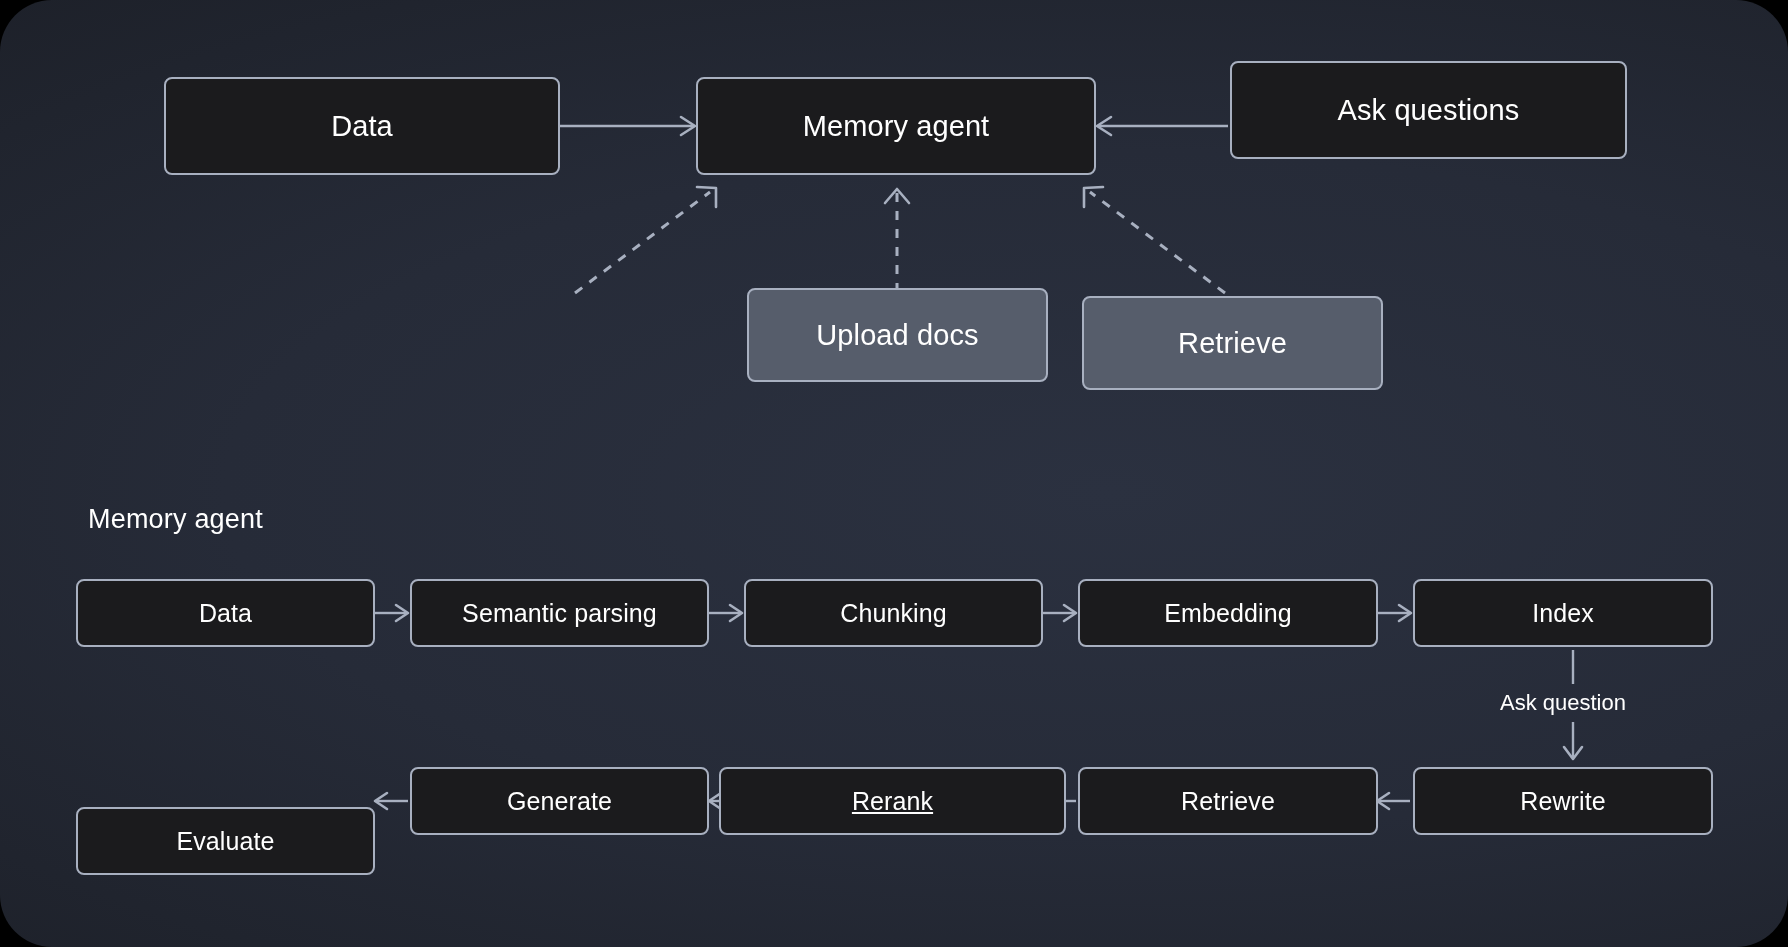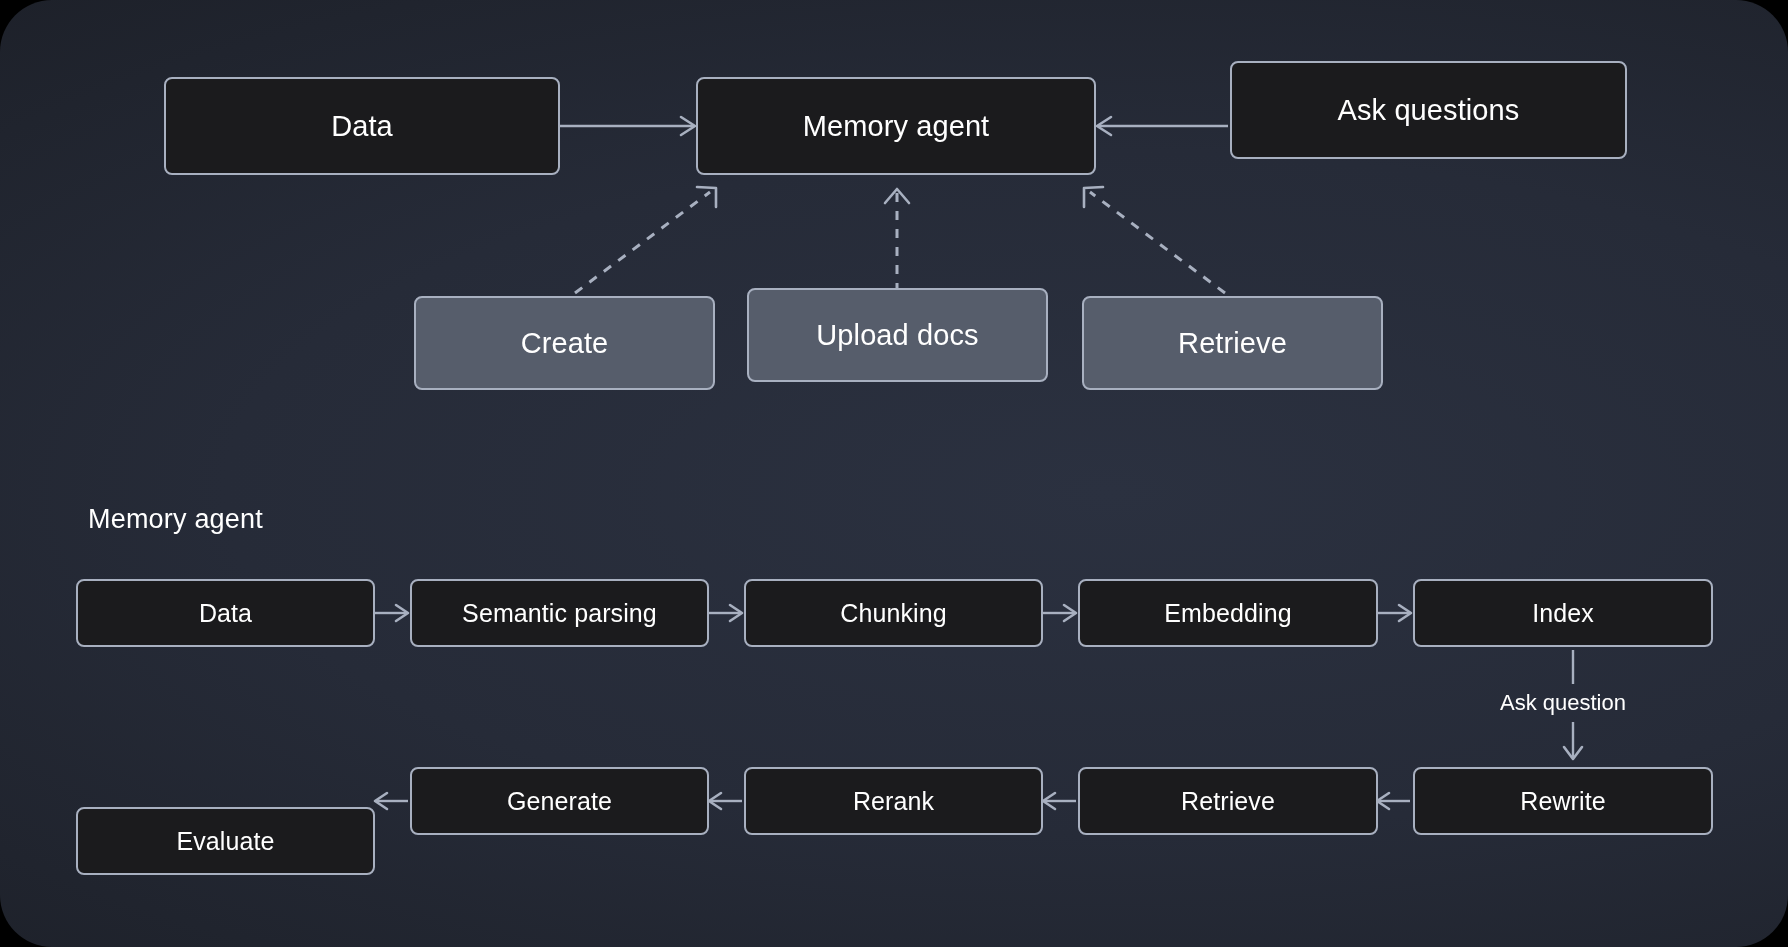--- a/index.html
+++ b/index.html
@@ -183,23 +183,20 @@
   </div>
 
   <div class="node dark top-node" style="left:696px; top:77px; width:400px;">
     <span>Memory agent</span>
   </div>
 
   <div class="node dark top-node" style="left:1230px; top:61px; width:397px;">
     <span>Ask questions</span>
   </div>
 
-  <div class="node slate mid-node" style="left:414px; top:296px; width:301px;">
-    <span>Create</span>
-  </div>
 
   <div class="node slate mid-node" style="left:747px; top:288px; width:301px;">
     <span>Upload docs</span>
   </div>
 
   <div class="node slate mid-node" style="left:1082px; top:296px; width:301px;">
     <span>Retrieve</span>
   </div>
 
   <div class="section-label" style="left:88px; top:504px;">Memory agent</div>
@@ -227,21 +224,21 @@
   <div class="edge-label" style="left:1423px; top:690px; width:280px;">Ask question</div>
 
   <div class="node dark pipe-node" style="left:76px; top:807px; width:299px;">
     <span>Evaluate</span>
   </div>
 
   <div class="node dark pipe-node" style="left:410px; top:767px; width:299px;">
     <span>Generate</span>
   </div>
 
-  <div class="node dark pipe-node" style="left:744px; top:767px; width:299px;">
+  <div class="node dark pipe-node" style="left:719px; top:767px; width:347px;text-decoration:underline;">
     <span>Rerank</span>
   </div>
 
   <div class="node dark pipe-node" style="left:1078px; top:767px; width:300px;">
     <span>Retrieve</span>
   </div>
 
   <div class="node dark pipe-node" style="left:1413px; top:767px; width:300px;align-items:center;">
     <span>Rewrite</span>
   </div>

